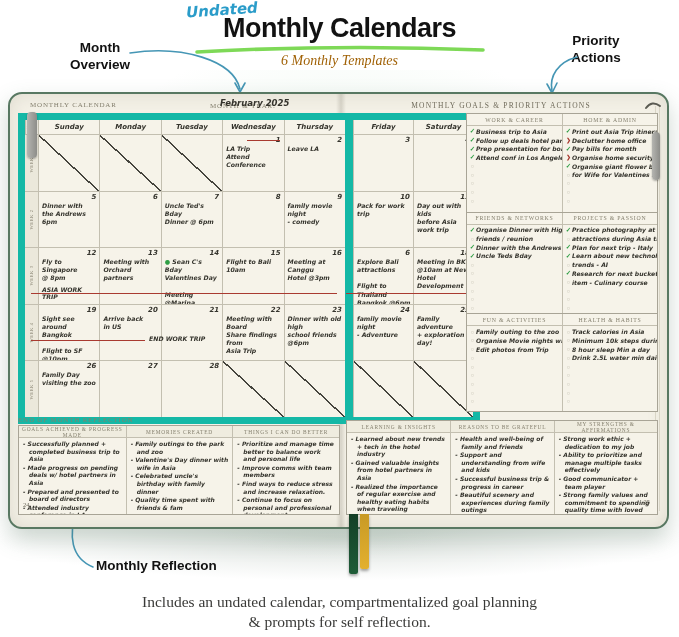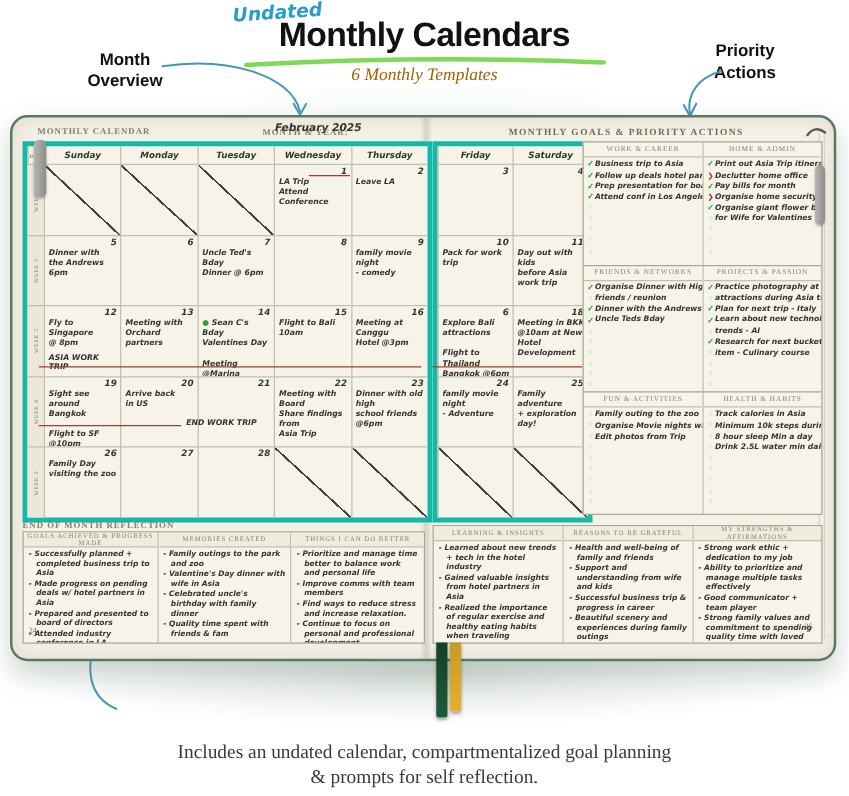--- a/index.html
+++ b/index.html
@@ -39,28 +39,28 @@
   #elastic-r{left:652px;top:132px;width:8px;height:48px;}
   .ribbon{position:absolute;border-radius:0 0 2px 2px;box-shadow:0 2px 3px rgba(0,0,0,.35);}
   #rib-g{left:349px;top:514px;width:9px;height:60px;background:linear-gradient(#143f26,#1f5c38);}
   #rib-y{left:360px;top:514px;width:9px;height:55px;background:linear-gradient(#c89a24,#e3b02f);}
 
   
   .pcaps{font-family:"Liberation Serif",serif;color:#85806f;letter-spacing:.8px;}
   
   .hand{font-family:"DejaVu Sans",sans-serif;font-style:italic;color:#35342d;}
 
-  .bk{position:absolute;font-weight:bold;}
+  .bk{position:absolute;}
   #lbl-mcal{left:20px;top:7px;font-size:7px;}
   #lbl-my{left:152px;top:8px;font-size:7px;margin-left:48px;}
   #val-my{left:210px;top:4px;font-size:8.5px;font-weight:bold;}
   #rp-head{left:336px;top:7px;width:310px;text-align:center;font-size:7.5px;letter-spacing:1.2px;color:#6f6a5a;}
 
   
-  .cal{position:absolute;display:grid;border:4px solid #14b8a6;background:#f6f3e9;}
+  .cal{position:absolute;display:grid;border:7px solid #14b8a6;background:#f6f3e9;}
   #cal-l{left:8px;top:19px;width:320px;height:297px;grid-template-columns:13px repeat(5,1fr);
          grid-template-rows:14px repeat(5,1fr);}
   #cal-r{left:336px;top:19px;width:120px;height:297px;grid-template-columns:repeat(2,1fr);
          grid-template-rows:14px repeat(5,1fr);}
   .hcell{border-left:1px solid #c3bfb0;display:flex;align-items:center;justify-content:center;
          font-size:7px;font-weight:bold;}
   .corner{display:flex;align-items:center;justify-content:center;font-size:4px;}
   .wlab{border-top:1px solid #c3bfb0;background:#ebe8db;display:flex;align-items:center;justify-content:center;overflow:hidden;}
   .wlab span{transform:rotate(-90deg);font-size:4.5px;letter-spacing:.6px;white-space:nowrap;}
   .cell{position:relative;border-left:1px solid #c3bfb0;border-top:1px solid #c3bfb0;overflow:hidden;}
@@ -131,20 +131,21 @@
   <div class="subtitle">6 Monthly Templates</div>
 
   <div class="callout" id="co-month">
     <div>Month</div>
     <div>Overview</div>
   </div>
   <div class="callout" id="co-priority">
     <div>Priority</div>
     <div>Actions</div>
   </div>
+  <div class="callout" id="co-reflect">Monthly Reflection</div>
 
   <svg class="arrows" width="679" height="637">
     <g stroke="#4596b5" stroke-width="1.6" fill="none" stroke-linecap="round">
       <path d="M130,53 C182,45 233,60 240,89"></path>
       <path d="M235,83 L240,92 L245,83"></path>
       <path d="M577,57 C558,62 549,76 552,91"></path>
       <path d="M547,84 L552,93 L557,83"></path>
       <path d="M93,567 C71,558 68,535 77,511"></path>
       <path d="M71,518 L77,508 L83,517"></path>
     </g>

